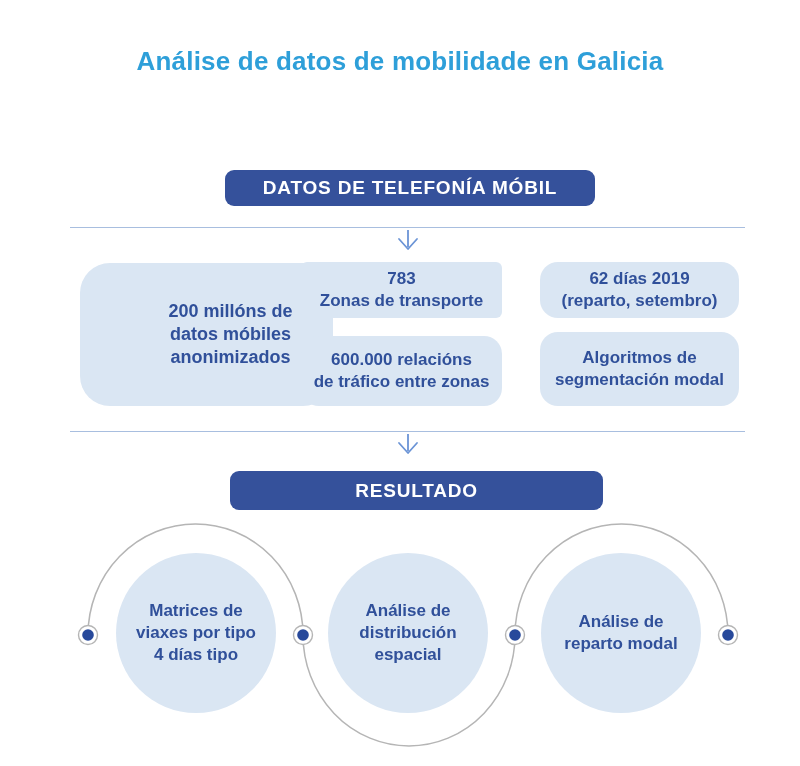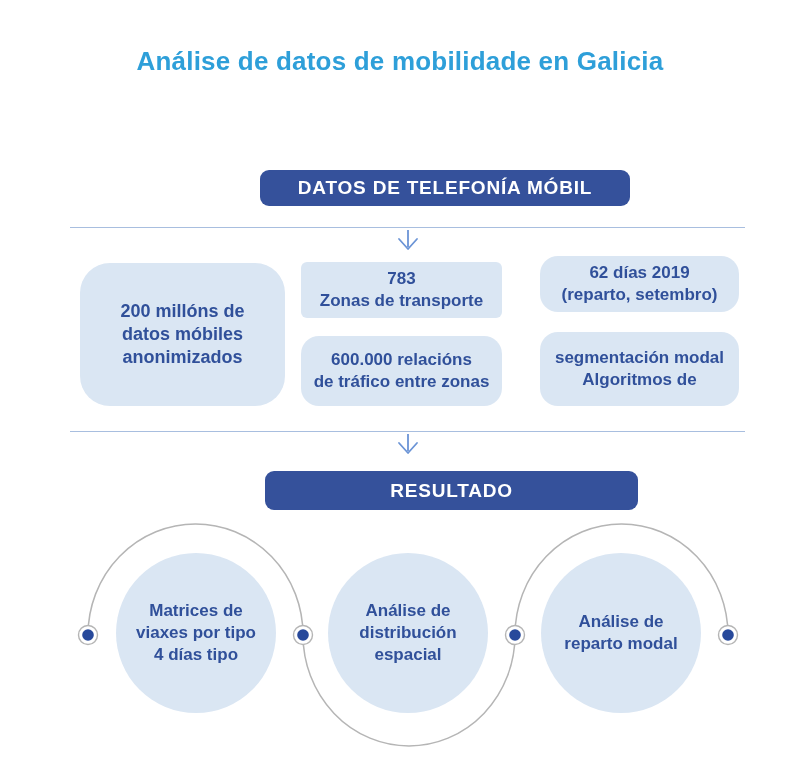--- a/index.html
+++ b/index.html
@@ -17,41 +17,41 @@
     position:relative;width:800px;height:766px;background:#ffffff;overflow:hidden;
     font-family:"Liberation Sans",sans-serif;font-weight:700;
   }
   .title{
     position:absolute;left:0;right:0;top:46px;text-align:center;
     font-size:26px;color:var(--c-title);letter-spacing:0.2px;
   }
   .banner{
     position:absolute;background:var(--c-dark_blue);color:#fff;
     border-radius:9px;display:flex;align-items:center;justify-content:center;
-    font-size:19px;letter-spacing:0.8px;margin-left:35px;
+    font-size:19px;letter-spacing:0.8px;
   }
   .banner.source{left:225px;top:170px;width:370px;height:36px;}
   .banner.result{left:230px;top:471px;width:373px;height:39px;}
   .divider{
     position:absolute;left:70px;width:675px;height:0;
     border-top:1.5px solid var(--c-divider);
   }
   .divider.d1{top:227px;}
   .divider.d2{top:431px;}
   .flow-arrow{position:absolute;left:395px;width:26px;height:24px;}
   .flow-arrow.a1{top:230px;}
   .flow-arrow.a2{top:434px;}
   .databox{
     position:absolute;background:var(--c-light_blue);color:var(--c-navy_text);
     display:flex;flex-direction:column;align-items:center;justify-content:center;
     text-align:center;font-size:17px;line-height:1.28;border-radius:18px;
   }
-  .databox.big{left:80px;top:263px;width:205px;height:143px;border-radius:30px;font-size:18px;}
+  .databox.big{left:80px;top:263px;width:205px;height:143px;border-radius:30px;font-size:18px;padding-left:48px;}
   .databox.b1{left:301px;top:262px;width:201px;height:56px;border-radius:6px;}
-  .databox.b2{left:540px;top:256px;width:199px;height:56px;text-align:center;}
+  .databox.b2{left:540px;top:262px;width:199px;height:56px;text-align:center;}
   .databox.b3{left:301px;top:336px;width:201px;height:70px;}
   .databox.b4{left:540px;top:332px;width:199px;height:74px;}
   .wave-svg{position:absolute;left:0;top:520px;}
   .circle{
     position:absolute;top:553px;width:160px;height:160px;border-radius:50%;
     background:var(--c-light_blue);color:var(--c-navy_text);
     display:flex;flex-direction:column;align-items:center;justify-content:center;
     text-align:center;font-size:17px;line-height:1.3;
   }
   .circle.c1{left:116px;}
@@ -92,22 +92,22 @@
     <span class="line">62 días 2019</span>
     <span class="line">(reparto, setembro)</span>
   </div>
 
   <div class="databox b3">
     <span class="line">600.000 relacións</span>
     <span class="line">de tráfico entre zonas</span>
   </div>
 
   <div class="databox b4">
+    <span class="line">Algoritmos de</span>
     <span class="line">segmentación modal</span>
-    <span class="line">Algoritmos de</span>
   </div>
 
   <div class="divider d2"></div>
 
   <svg class="flow-arrow a2" viewBox="0 0 26 24">
     <path d="M13 0 V17" fill="none" stroke="var(--c-arrow)" stroke-width="1.8"></path>
     <path d="M4 9 L13 19 L22 9" fill="none" stroke="var(--c-arrow)" stroke-width="1.8" stroke-linecap="round" stroke-linejoin="round"></path>
   </svg>
 
   <div class="banner result">

